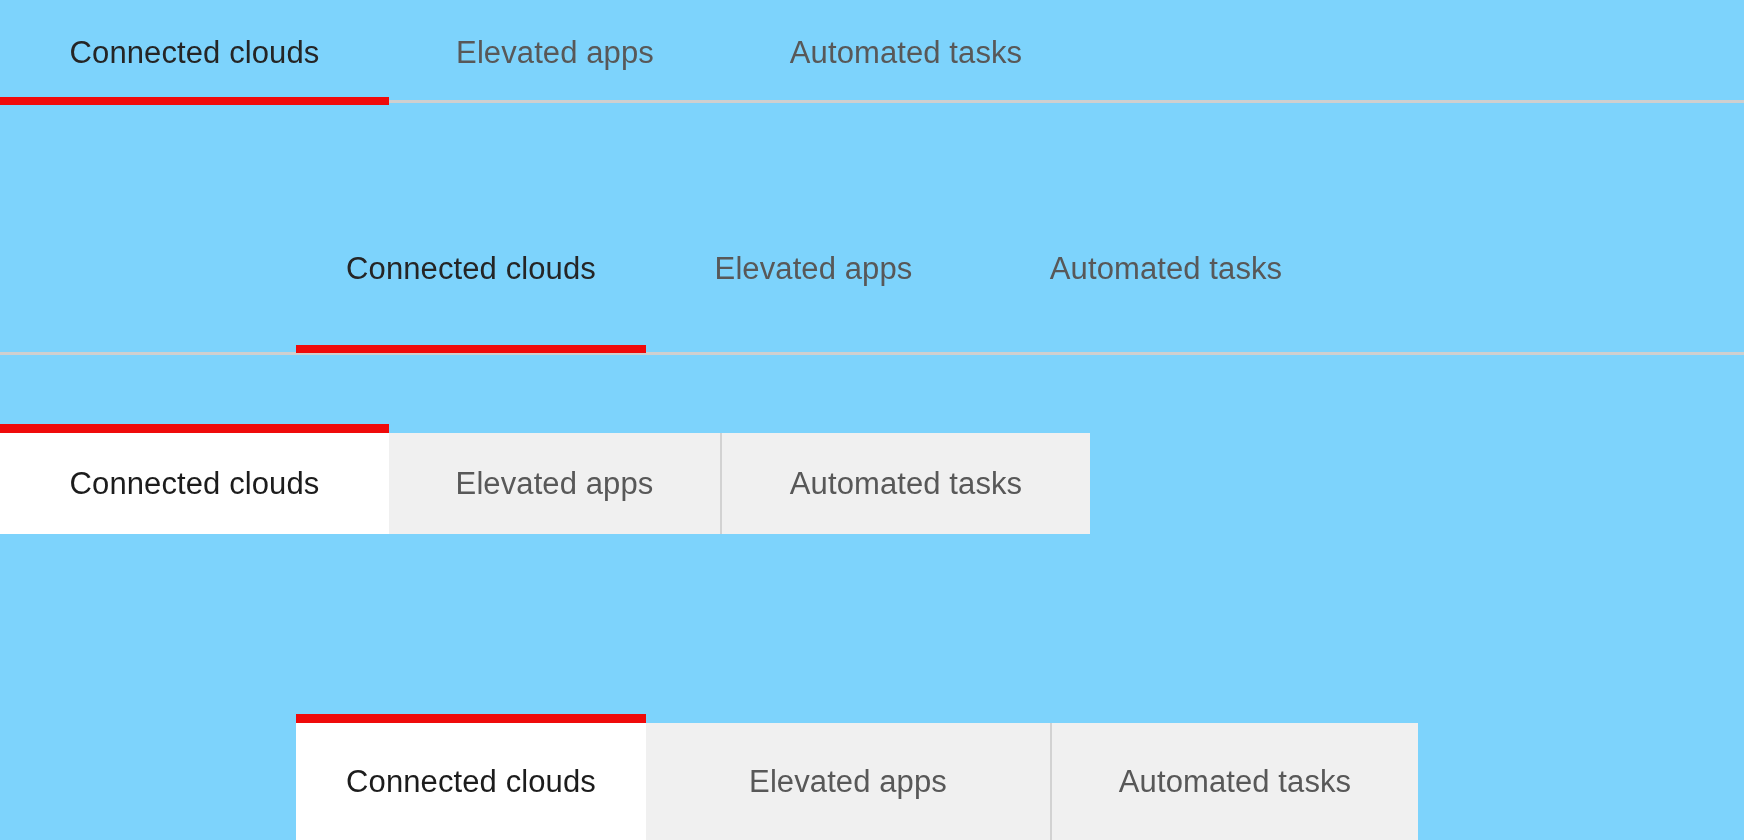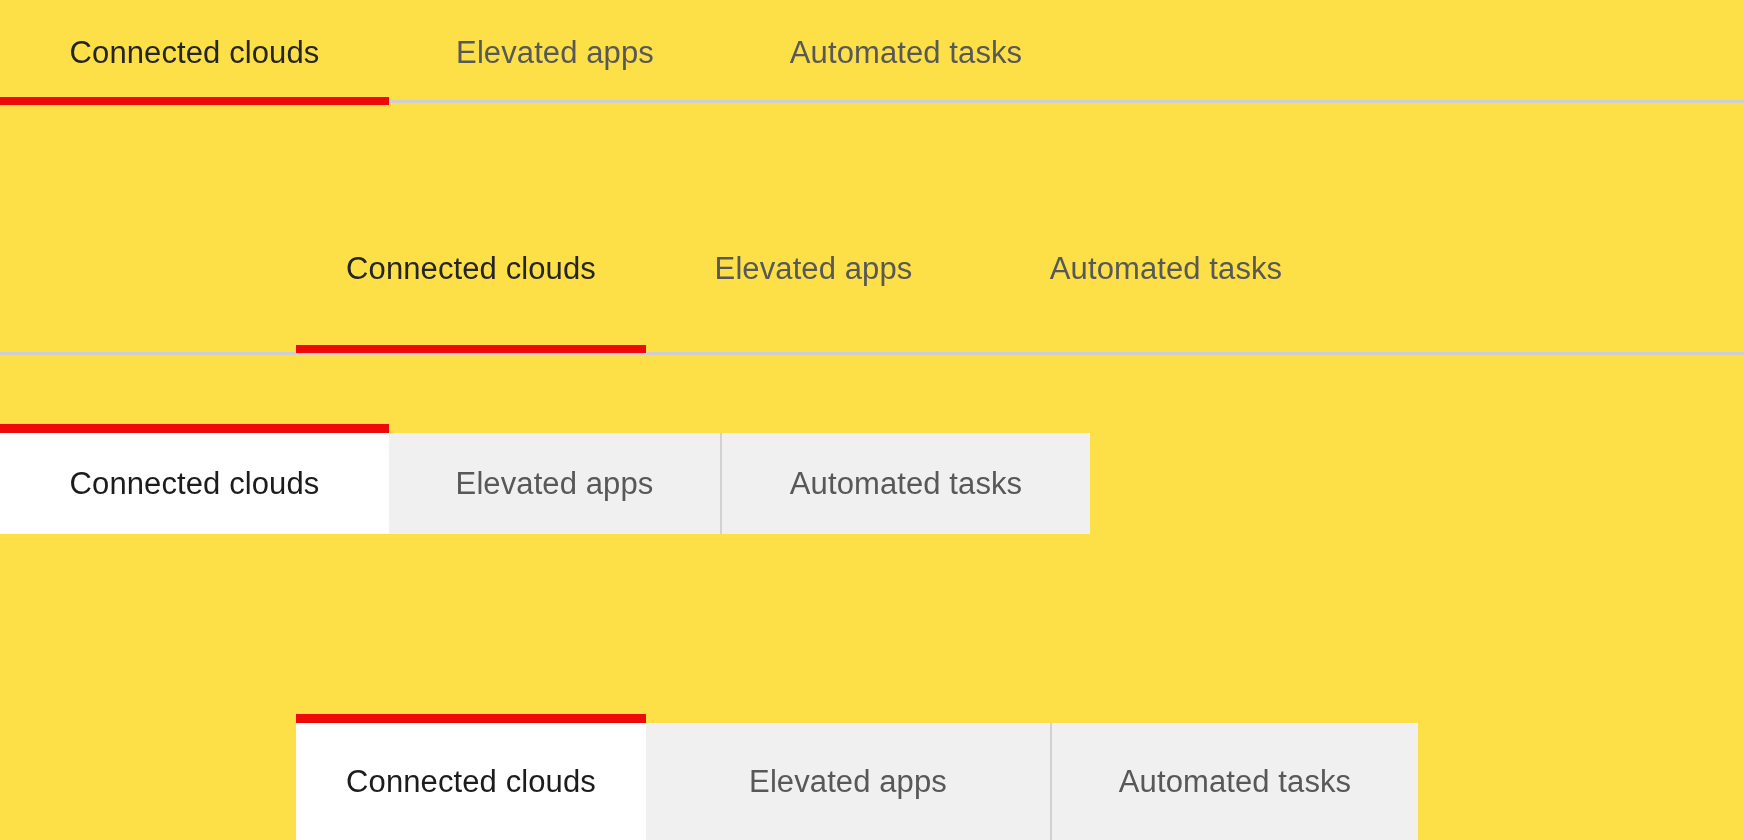--- a/index.html
+++ b/index.html
@@ -13,21 +13,21 @@
     height: 840px;
     position: relative;
     overflow: hidden;
     font-family: "Liberation Sans", sans-serif;
     -webkit-font-smoothing: antialiased;
   }
 
   .stage {
     position: absolute;
     inset: 0;
-    background: #fde047;
+    background: #7dd3fc;
     padding-left: 47px;
   }
 
   
   .tabbar-underline {
     position: absolute;
     height: 78px;
     display: flex;
     align-items: flex-start;
   }

